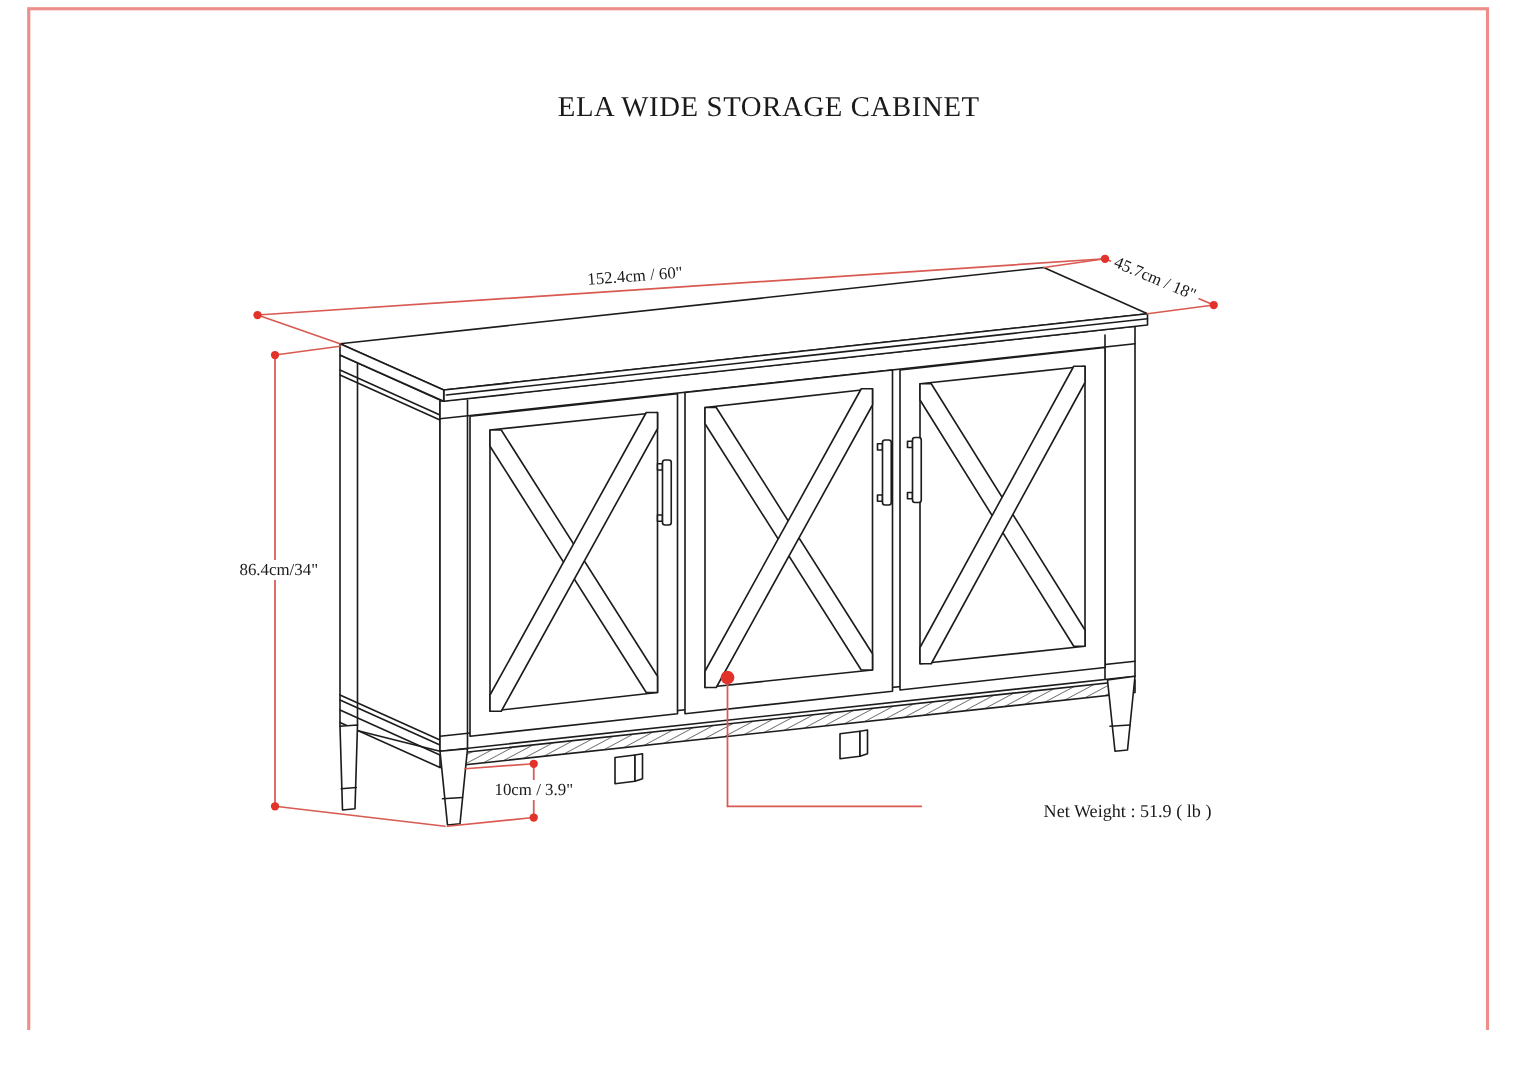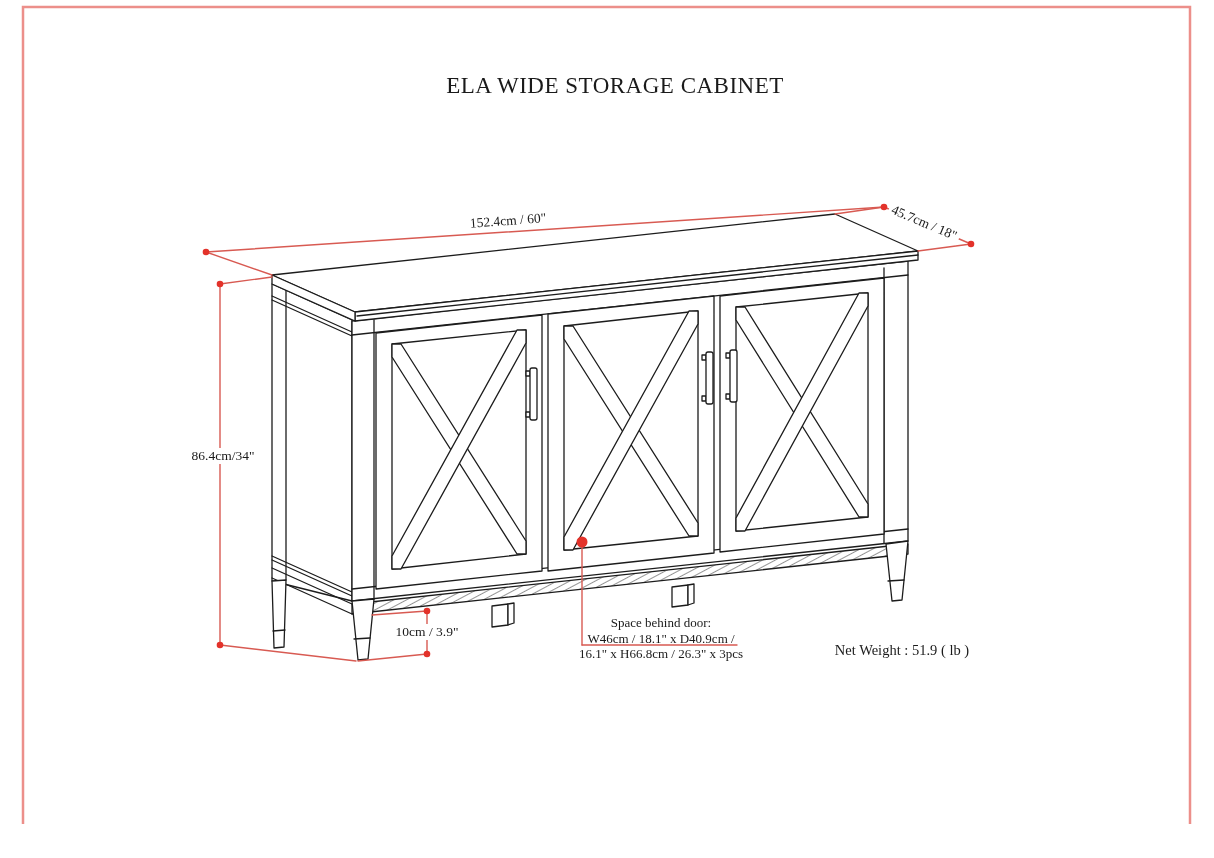--- a/index.html
+++ b/index.html
@@ -157,20 +157,15 @@
   <div class="lbl" id="title-label" style="left:615px;top:86px;">ELA WIDE STORAGE CABINET</div>
 
   <div class="lbl boxed" id="width-label" style="left:508px;top:221px;">152.4cm / 60"</div>
 
   <div class="lbl boxed" id="depth-label" style="left:924px;top:223px;">45.7cm / 18"</div>
 
   <div class="lbl boxed" id="height-label" style="left:223px;top:456px;">86.4cm/34"</div>
 
   <div class="lbl boxed" id="leg-label" style="left:427px;top:632px;">10cm / 3.9"</div>
 
-  <div class="lbl" id="space-label" style="left:661px;top:638px;">
-    <span style="display:block;">Space behind door:</span>
-    <span style="display:block;">W46cm / 18.1" x D40.9cm /</span>
-    <span style="display:block;">16.1" x H66.8cm / 26.3" x 3pcs</span>
-  </div>
 
   <div class="lbl" id="netweight-label" style="left:902px;top:650px;">Net Weight : 51.9 ( lb )</div>
 </div>
 
 </body></html>

